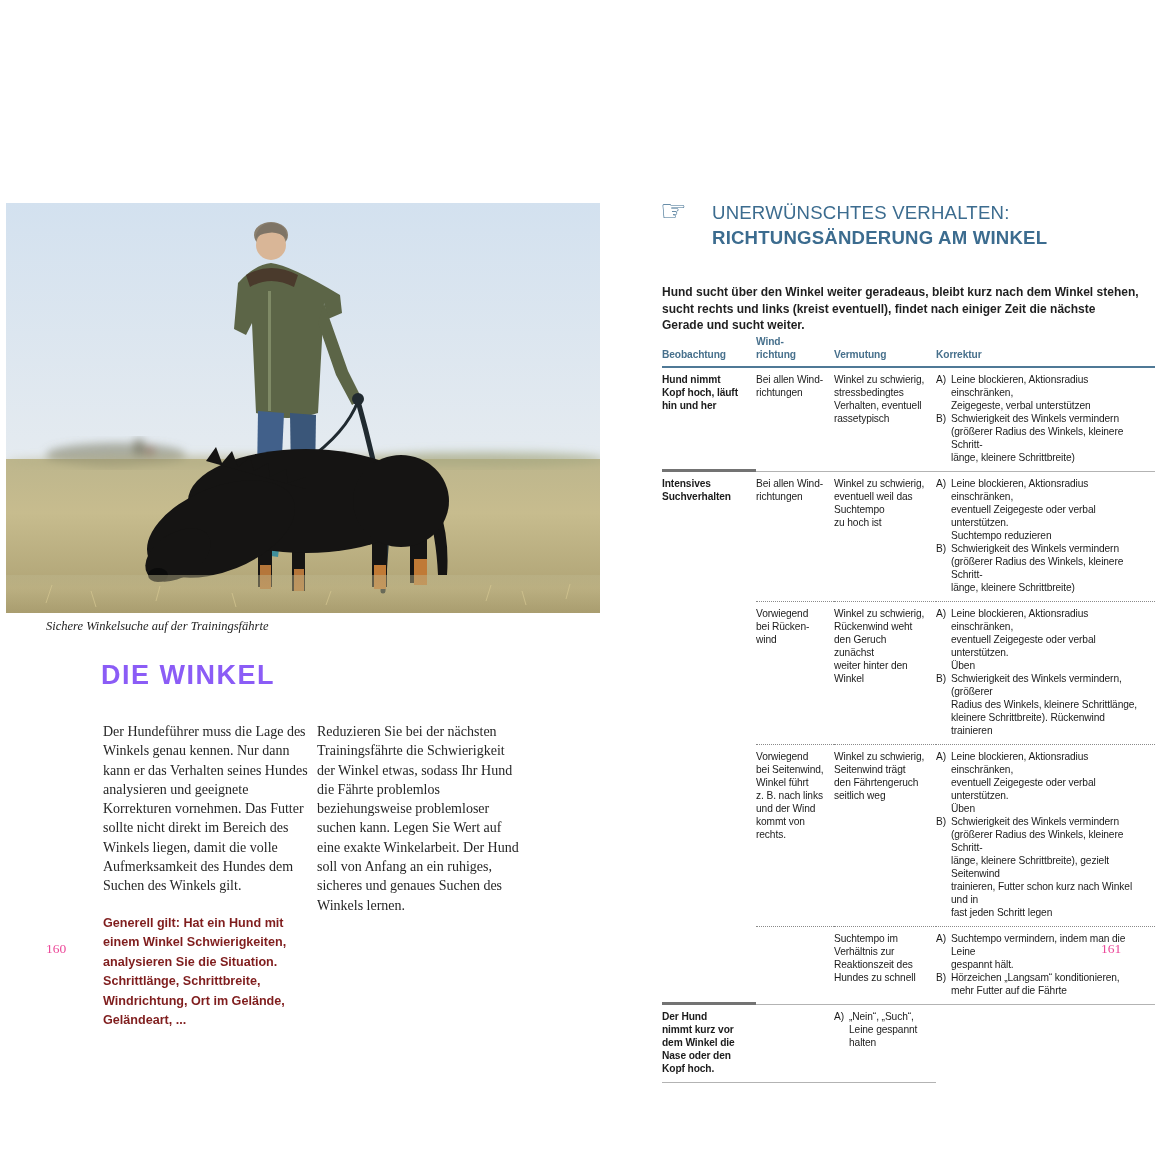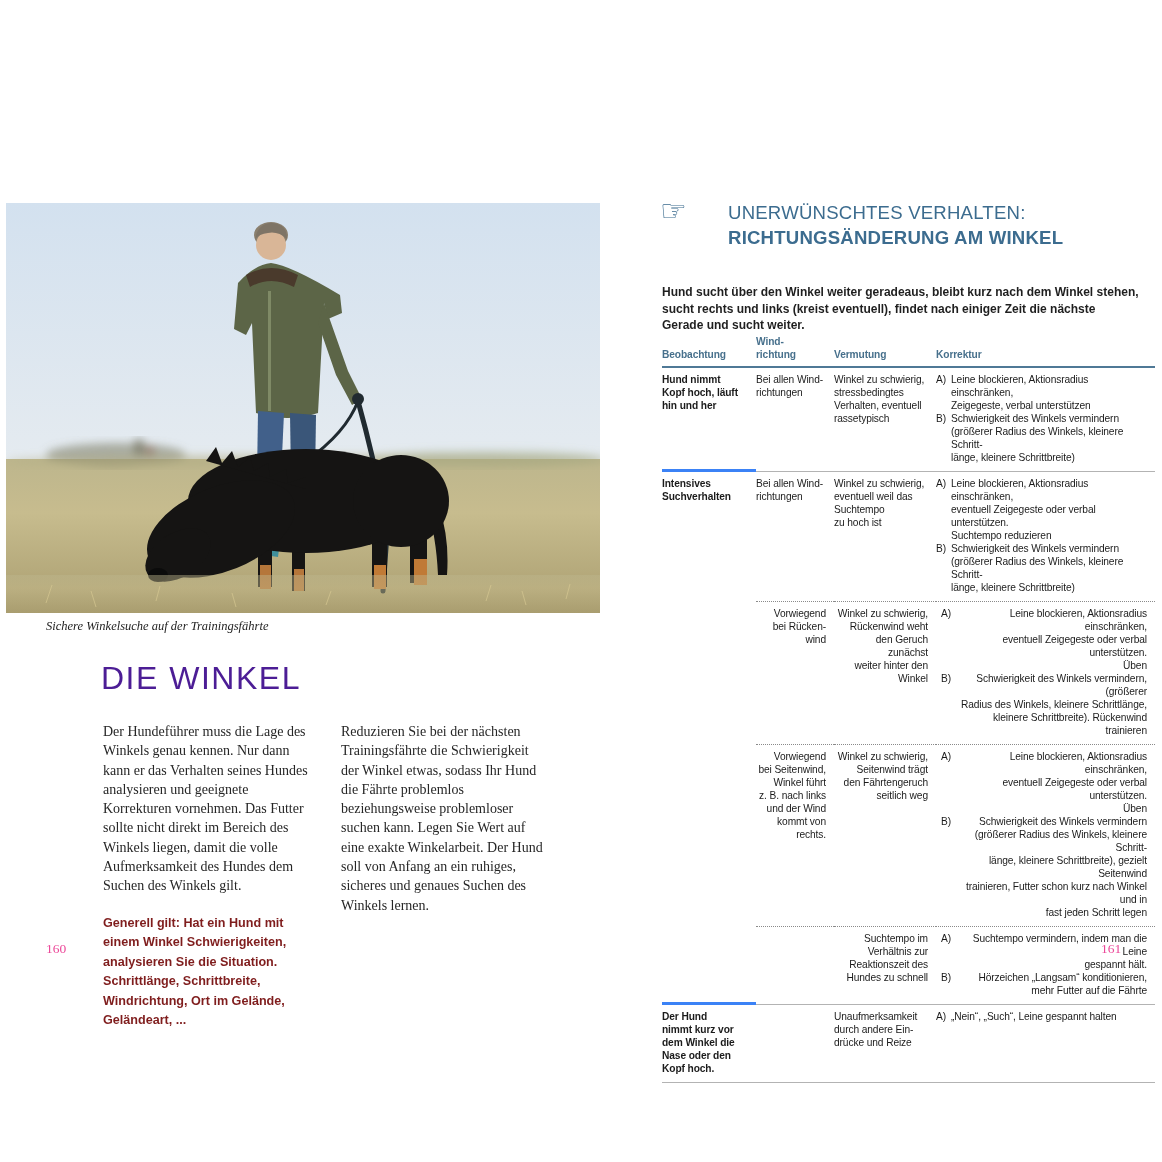--- a/index.html
+++ b/index.html
@@ -6,50 +6,50 @@
   body{
     width:1162px;height:1162px;position:relative;background:#ffffff;
     font-family:"Liberation Sans",sans-serif;color:#1c1c1c;overflow:hidden;
   }
   .pre{white-space:pre-line;}
 
   
   .photo{position:absolute;left:6px;top:203px;width:594px;height:410px;}
   .caption{position:absolute;left:46px;top:619px;font-family:"Liberation Serif",serif;
     font-style:italic;font-size:12.5px;color:#222;}
-  .page-title{position:absolute;left:101px;top:660px;font-size:32px;letter-spacing:1.5px;
-    color:#4c1d95;font-weight:400;}
-  .body-cols{position:absolute;left:103px;top:722px;display:flex;gap:32px;}
+  .page-title{position:absolute;left:101px;top:660px;font-size:27px;letter-spacing:1.5px;
+    color:#8b5cf6;font-weight:700;}
+  .body-cols{position:absolute;left:103px;top:722px;display:flex;gap:8px;}
   .bcol{width:206px;font-family:"Liberation Serif",serif;font-size:14px;line-height:19.3px;color:#262626;}
   .bcol .bold-para{font-family:"Liberation Sans",sans-serif;font-weight:bold;font-size:12.6px;
     line-height:19.5px;color:#7f1d1d;margin-top:18px;}
   .bcol p{margin:0;}
   .pageno{position:absolute;top:941px;font-family:"Liberation Serif",serif;font-size:13.5px;color:#ec4899;}
   .pageno-left{left:46px;}
   .pageno-right{left:1101px;}
 
   
   .rp-head{position:absolute;left:660px;top:200px;width:500px;}
   .manicule{position:absolute;left:0;top:-4px;font-size:30px;color:#3c6c8f;line-height:30px;}
-  .rp-head-lines{margin-left:68px;color:#3c6c8f;font-size:18.6px;line-height:25px;letter-spacing:.2px;}
+  .rp-head-lines{margin-left:52px;color:#3c6c8f;font-size:18.6px;line-height:25px;letter-spacing:.2px;}
   .rp-head-lines .l1{font-weight:400;}
   .rp-head-lines .l2{font-weight:bold;}
   .rp-intro{position:absolute;left:662px;top:284px;width:478px;font-weight:bold;
     font-size:12px;line-height:16.5px;color:#1f1f1f;}
 
   
   .wtable{position:absolute;left:662px;top:330px;width:493px;display:grid;
     grid-template-columns:94px 78px 102px 219px;font-size:10.2px;line-height:13px;
     letter-spacing:-0.1px;color:#1b1b1b;}
   .wtable>div{padding:5px 8px 7px 0;}
   .th{color:#47708c;font-weight:bold;border-bottom:2px solid #4f7996;align-self:end;
       padding-bottom:5px !important;}
   .cell-b{font-weight:bold;}
-  .dot{border-top:1px dotted #8a8a8a;text-align:right;}
-  .end-thick{border-bottom:3px solid #3b82f6;}
+  .dot{border-top:1px dotted #8a8a8a;}
+  .end-thick{border-bottom:3px solid #737373;}
   .end-thin{border-bottom:1px solid #b3b3b3;}
   .kor-item{display:flex;}
   .k-m{flex:0 0 15px;}
   .k-t{flex:1;}
 </style>
 </head>
 <body>
 
 <div class="photo">
   <svg width="594" height="410" viewBox="0 0 594 410">
@@ -281,23 +281,20 @@
 mehr Futter auf die Fährte</span>
       </div>
   </div>
 
   <div class="cell-b pre end-thin">Der Hund
 nimmt kurz vor
 dem Winkel die
 Nase oder den
 Kopf hoch.</div>
   <div class="end-thin"></div>
-  <div class="pre end-thin">Unaufmerksamkeit
-durch andere Ein-
-drücke und Reize</div>
   <div class="end-thin">
     <div class="kor-item">
         <span class="k-m">A)</span>
         <span class="k-t pre">„Nein“, „Such“, Leine gespannt halten</span>
       </div>
   </div>
 </div>
 
 <div class="pageno pageno-right">161</div>
 

